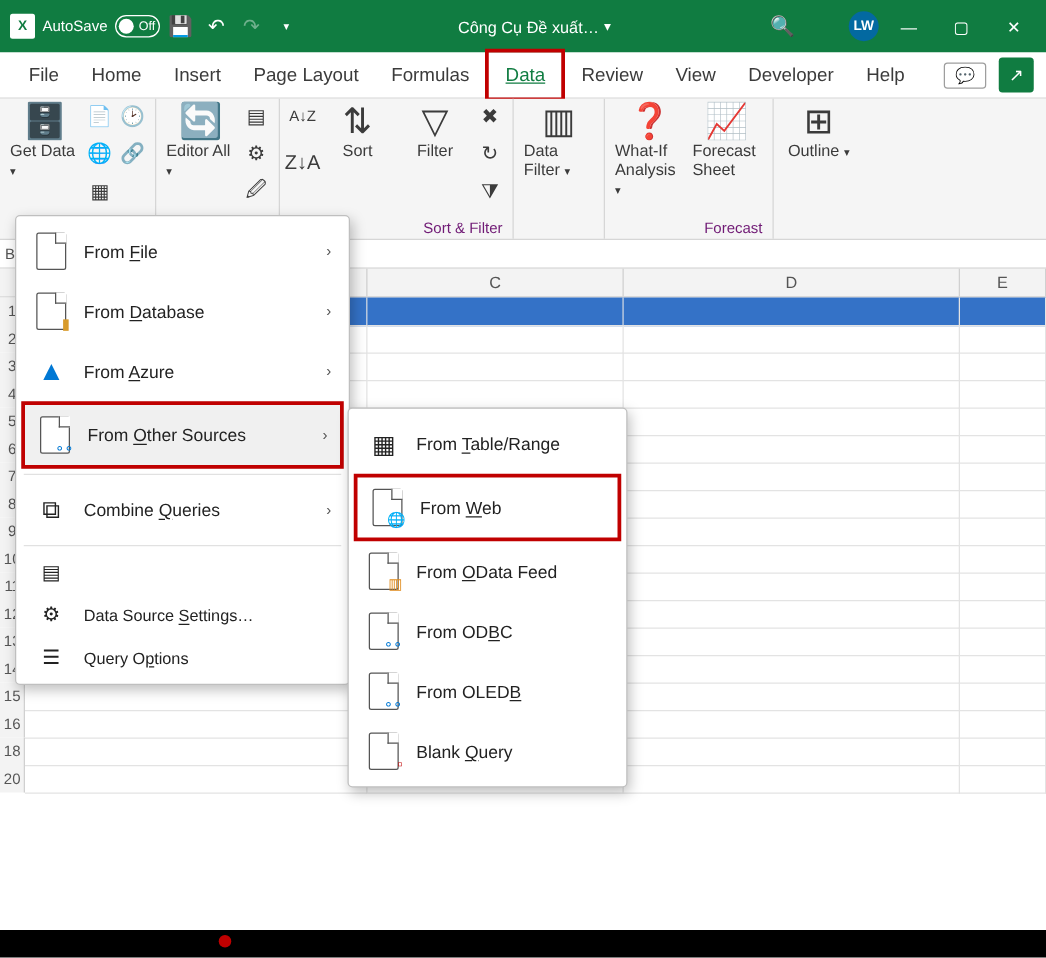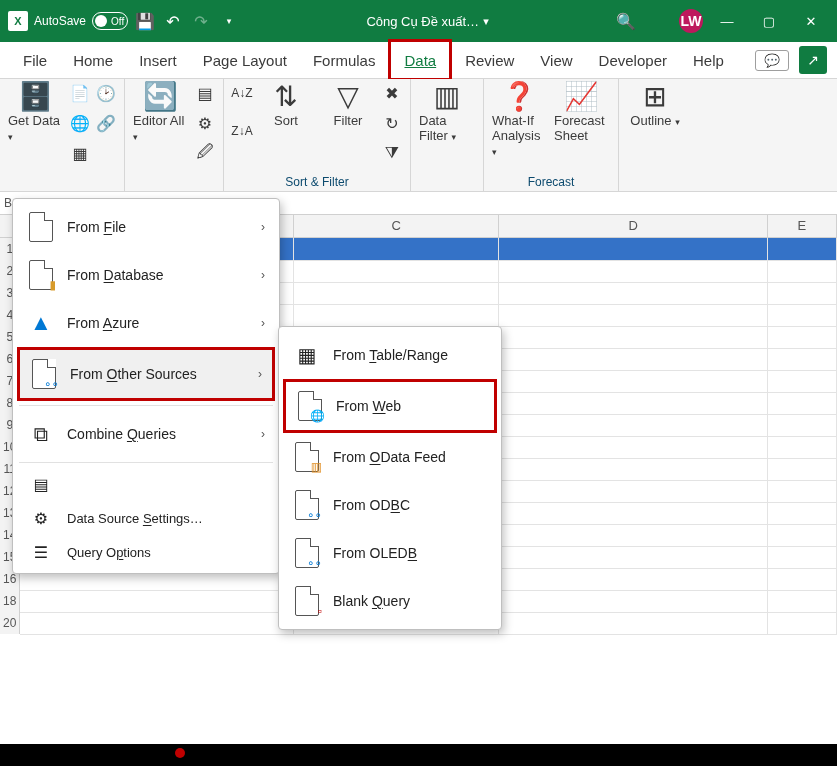--- a/index.html
+++ b/index.html
@@ -7,43 +7,43 @@
   .titlebar{background:#107c41;height:42px;display:flex;align-items:center;color:#fff;padding:0 8px;gap:6px;}
   .xl-logo{width:20px;height:20px;background:#fff;color:#107c41;font-weight:bold;font-size:11px;display:flex;align-items:center;justify-content:center;border-radius:2px;}
   .autosave{display:flex;align-items:center;gap:6px;font-size:12px;}
   .toggle{width:34px;height:16px;border:1px solid #fff;border-radius:9px;position:relative;display:flex;align-items:center;}
   .toggle-knob{width:12px;height:12px;background:#fff;border-radius:50%;margin-left:2px;}
   .toggle-txt{font-size:10px;margin-left:4px;}
   .tb-icon{width:22px;height:22px;display:flex;align-items:center;justify-content:center;font-size:16px;color:#fff;}
   .tb-sep{opacity:.4;}
   .doc-title{margin:0 auto;font-size:13px;display:flex;align-items:center;gap:4px;}
   .doc-title .chev{font-size:11px;}
-  .user-badge{width:24px;height:24px;background:#be185d;border-radius:50%;display:flex;align-items:center;justify-content:center;font-size:14px;font-weight:bold;}
+  .user-badge{width:24px;height:24px;background:#0369a1;border-radius:50%;display:flex;align-items:center;justify-content:center;font-size:11px;font-weight:bold;}
   .win-btn{width:36px;height:32px;display:flex;align-items:center;justify-content:center;font-size:13px;}
   
   .ribbon-tabs{height:36px;background:#fff;border-bottom:1px solid #d6d6d6;display:flex;align-items:center;padding:0 10px;gap:0;}
   .rtab{padding:0 13px;height:36px;display:flex;align-items:center;color:#3b3b3b;font-size:15px;cursor:default;}
   .rtab.active{color:#107c41;border-bottom:3px solid #107c41;font-weight:400;}
   .rtab.boxed{border:3px solid #c00000;text-decoration:underline;}
   .rtab-right{margin-left:auto;display:flex;align-items:center;gap:10px;}
   .comment-box{border:1px solid #9e9e9e;padding:2px 8px;border-radius:3px;font-size:13px;}
   .share{background:#107c41;color:#fff;padding:6px 8px;border-radius:3px;font-size:14px;}
   
   .ribbon{background:#f5f5f5;border-bottom:1px solid #d6d6d6;height:112px;display:flex;align-items:stretch;position:relative;}
   .rgroup{border-right:1px solid #d6d6d6;padding:4px 8px 2px;display:flex;flex-direction:column;justify-content:flex-start;}
-  .rgroup .lbl{text-align:center;font-size:12px;color:#0c4a6e;margin-top:auto;}
+  .rgroup .lbl{text-align:right;font-size:12px;color:#701a75;margin-top:auto;}
   .icon-stack{display:flex;gap:6px;align-items:flex-start;}
   .big-btn{display:flex;flex-direction:column;align-items:center;width:56px;gap:2px;font-size:13px;color:#3b3b3b;}
   .big-btn .ic{font-size:28px;line-height:1;}
   .mini-col{display:flex;flex-direction:column;gap:10px;font-size:16px;color:#3b3b3b;}
   .mini{width:20px;height:20px;display:flex;align-items:center;justify-content:center;}
   .chev-sm{font-size:9px;}
   
   .menu{position:absolute;background:#fff;border:1px solid #bfbfbf;box-shadow:2px 4px 10px rgba(0,0,0,.25);padding:4px;border-radius:4px;z-index:20;}
-  .menu1{left:12px;top:198px;width:258px;}
+  .menu1{left:12px;top:172px;width:258px;}
   .menu2{left:278px;top:326px;width:214px;}
   .mitem{display:flex;align-items:center;height:48px;padding:0 10px;gap:12px;font-size:14px;color:#222;position:relative;}
   .mitem.thin{height:34px;font-size:13px;}
   .mitem .arrow{margin-left:auto;font-size:12px;color:#555;}
   .mitem .ic2{width:28px;height:28px;display:flex;align-items:center;justify-content:center;font-size:20px;position:relative;}
   .mitem.hover{background:#f0f0f0;}
   .mitem.redbox{border:3px solid #c00000;}
   .msep{height:1px;background:#e1e1e1;margin:4px 2px;}
   .u{text-decoration:underline;text-underline-offset:2px;}
   
@@ -148,21 +148,21 @@
       </div>
     </div>
   </div>
   <div class="rgroup">
     <div class="icon-stack">
       <div class="mini-col" style="gap:18px">
         <div class="mini">
             <span style="font-size:12px">A↓Z</span>
           </div>
         <div class="mini">
-            <span style="font-size:12px">Z↓A</span>
+            <span style="font-size:16px">Z↓A</span>
           </div>
       </div>
       <div class="big-btn">
         <span class="ic">⇅</span>
         <span>Sort</span>
       </div>
       <div class="big-btn">
         <span class="ic">▽</span>
         <span>Filter</span>
       </div>

